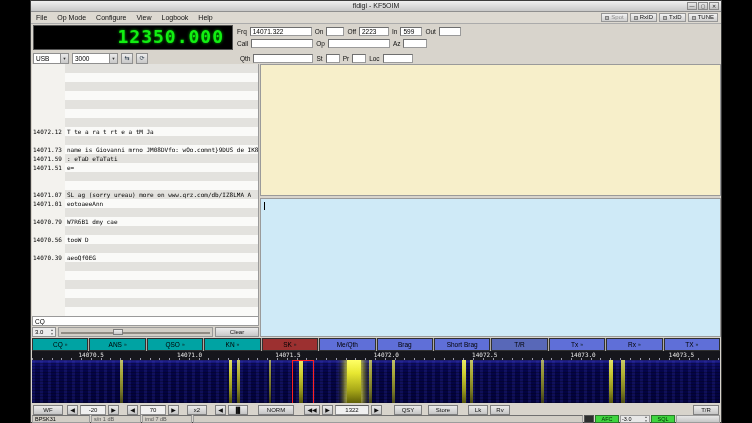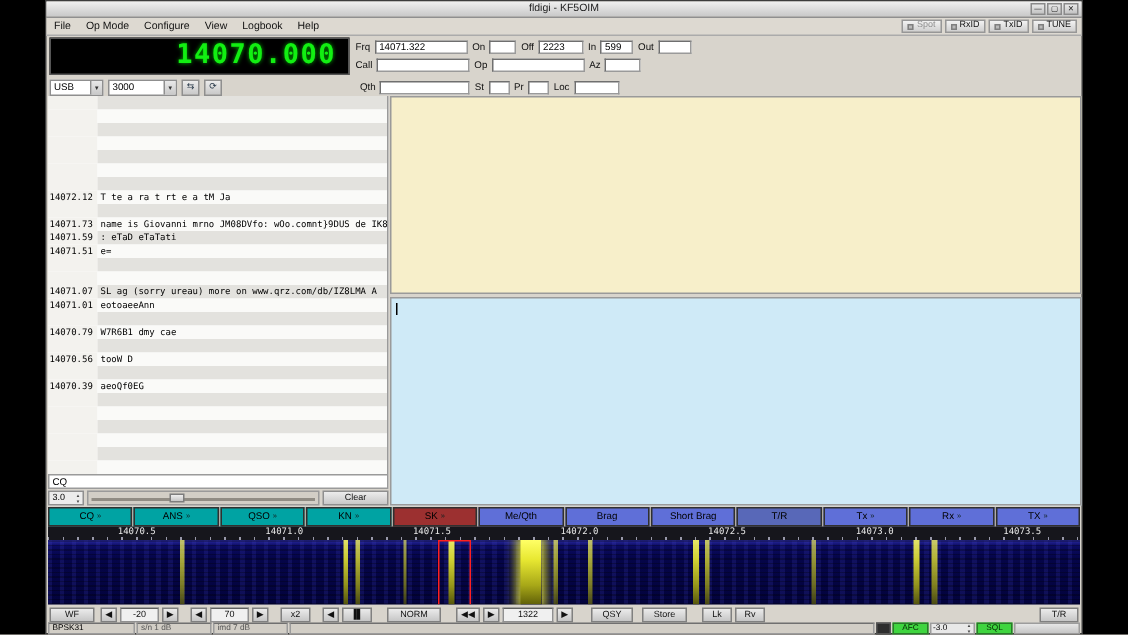--- a/index.html
+++ b/index.html
@@ -153,21 +153,21 @@
           <span class="mt-lab">TxID</span>
         </div>
         <div class="mtoggle">
           <span class="mt-ind"></span>
           <span class="mt-lab">TUNE</span>
         </div>
       </div>
   </div>
 
   <div class="topbar">
-    <div class="lcd">14070.000</div>
+    <div class="lcd">12350.000</div>
     <div class="fieldrow fr1" id="qso-row1">
         <span class="flabel">Frq</span>
         <input class="finput" readonly="" value="14071.322" style="width: 62px;">
         <span class="flabel">On</span>
         <input class="finput" readonly="" style="width: 18px;">
         <span class="flabel">Off</span>
         <input class="finput" readonly="" value="2223" style="width: 30px;">
         <span class="flabel">In</span>
         <input class="finput" readonly="" value="599" style="width: 22px;">
         <span class="flabel">Out</span>

